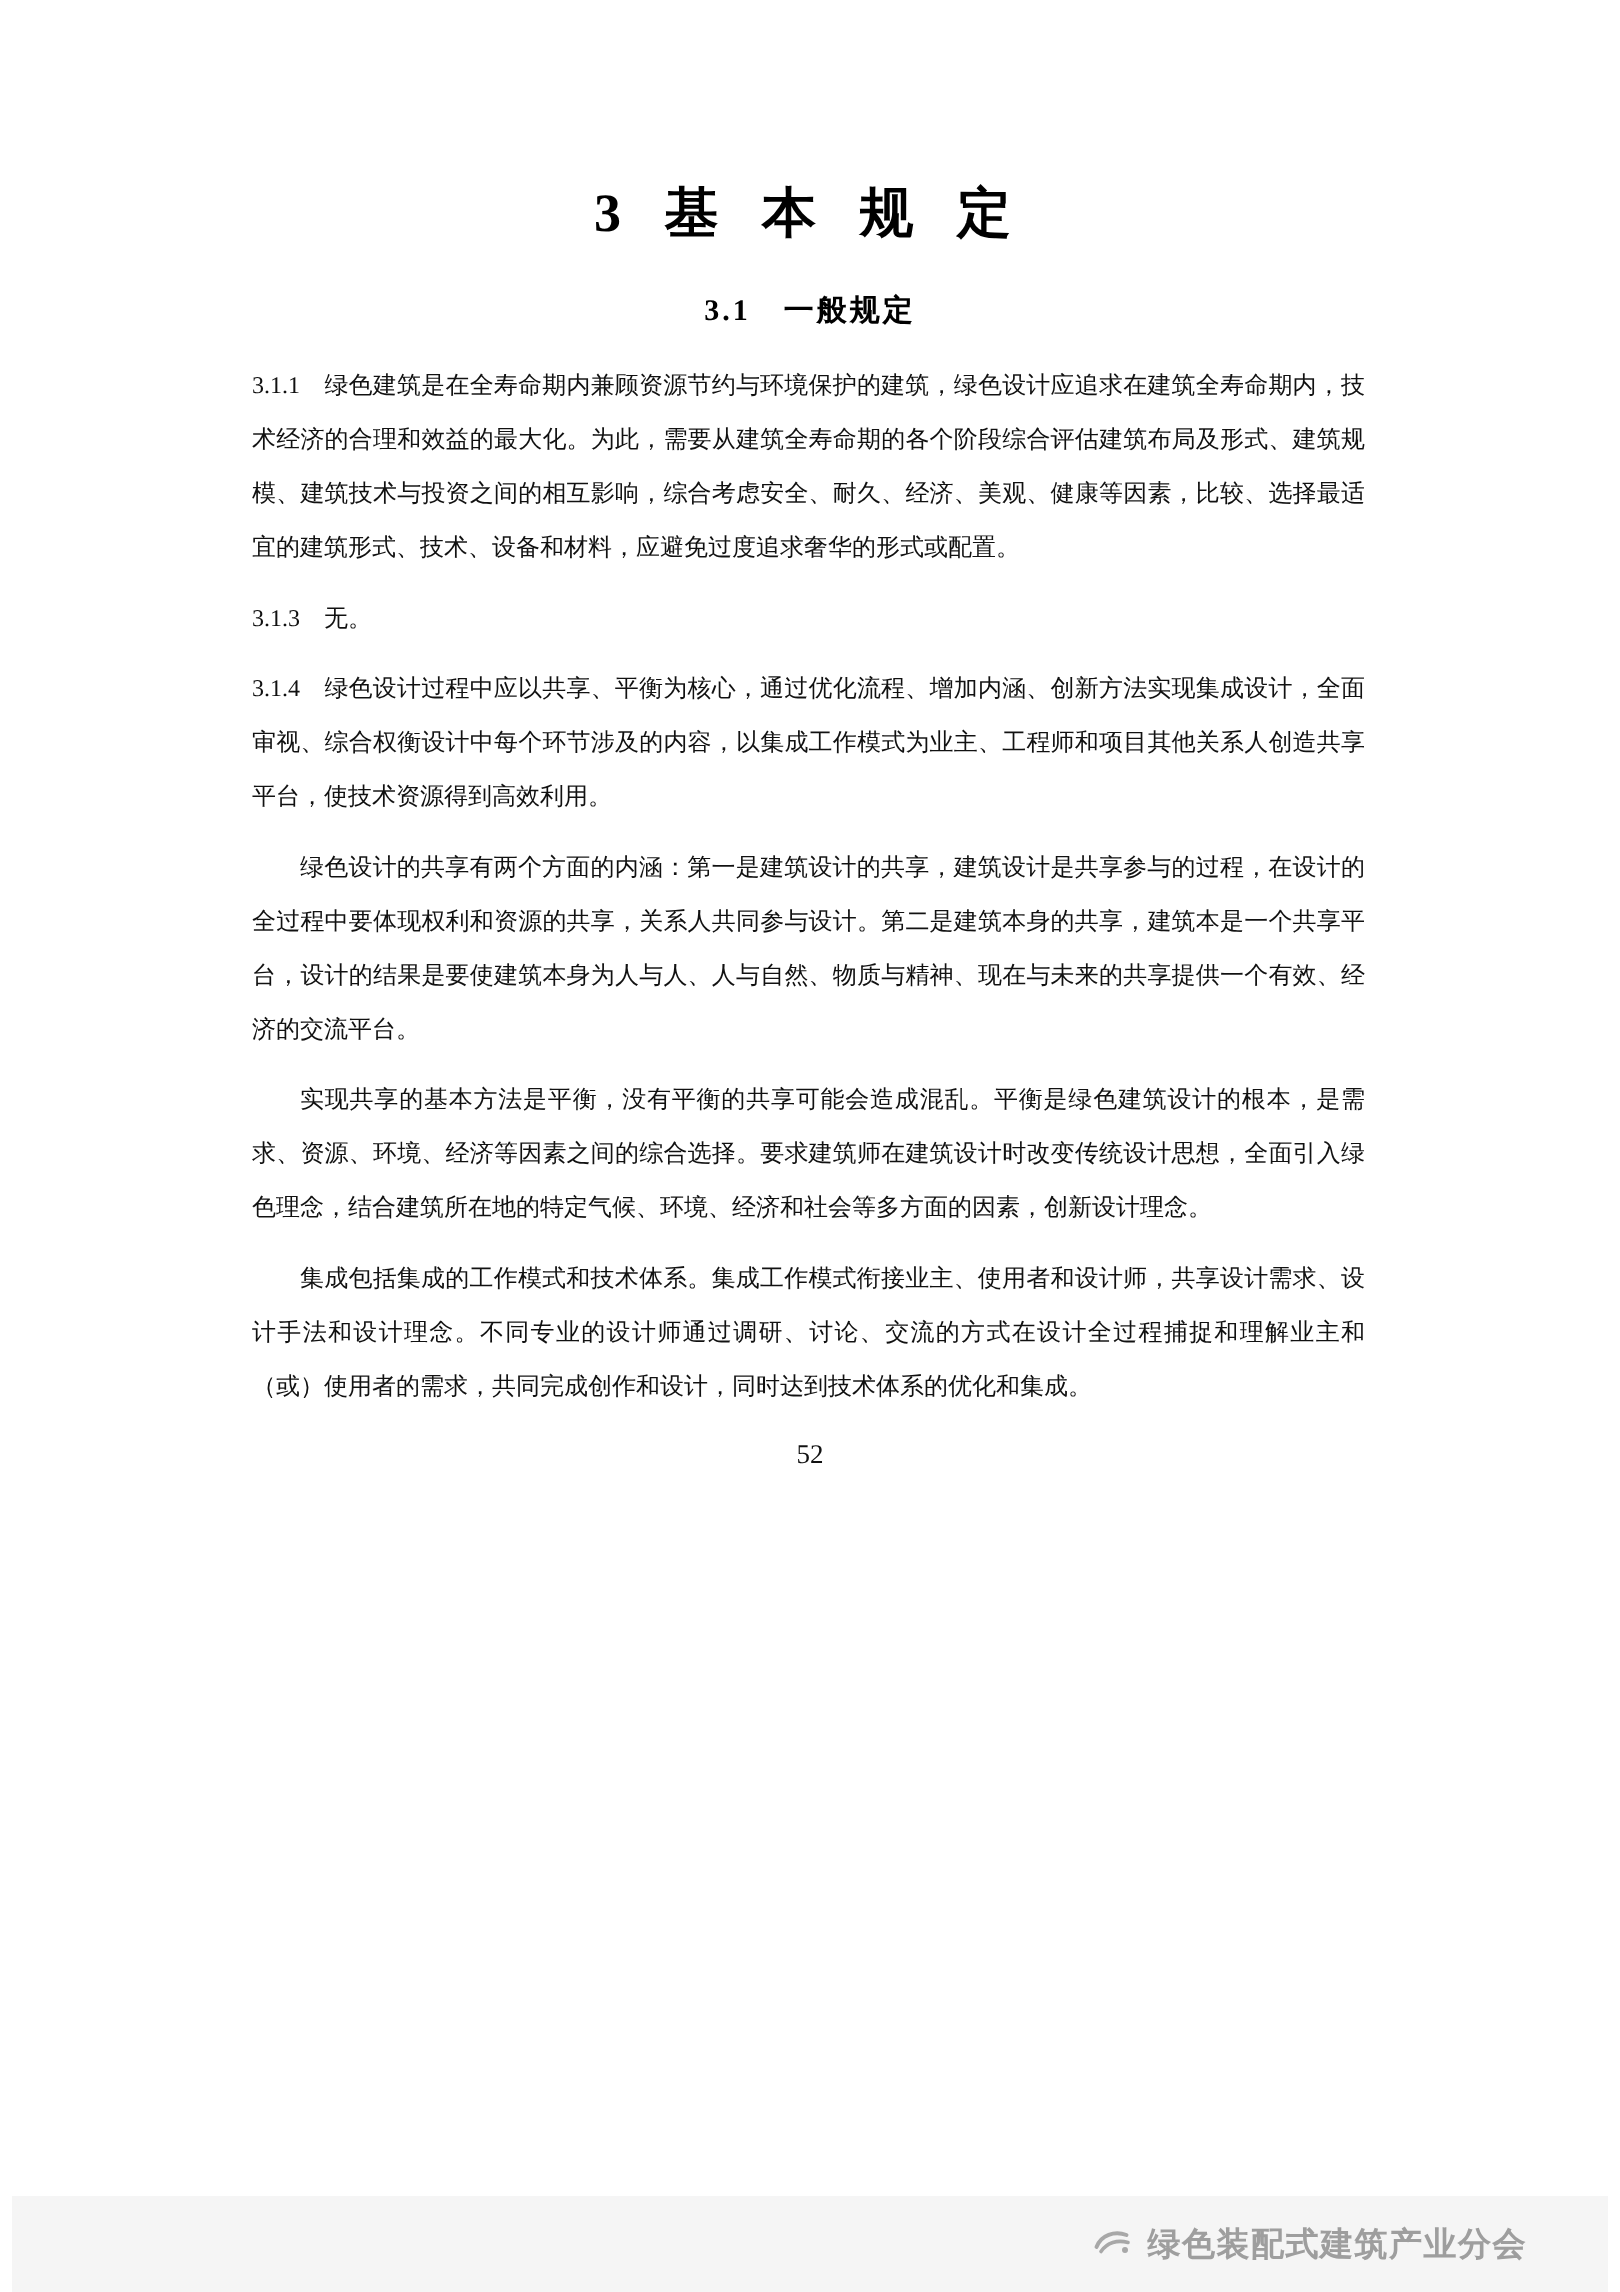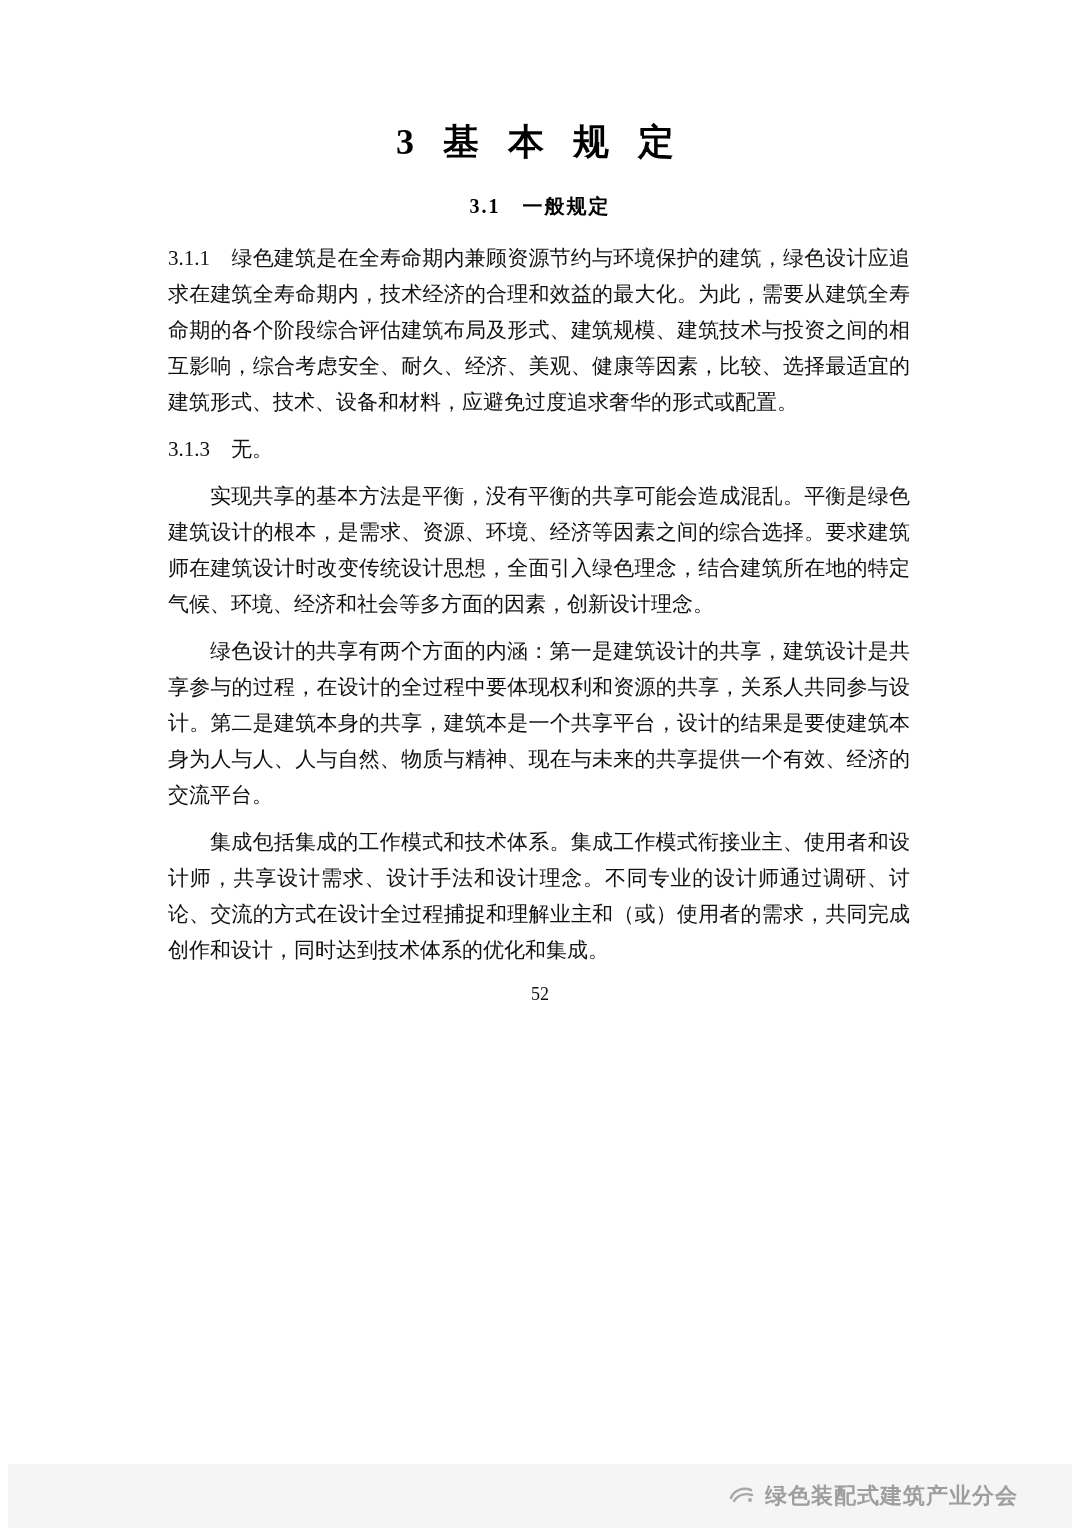--- a/index.html
+++ b/index.html
@@ -30,21 +30,21 @@
   .section-heading {
     margin: 0 0 20px 0;
     text-align: center;
     font-size: 20px;
     font-weight: bold;
     letter-spacing: 2px;
     color: #000000;
   }
   .body-text p.para {
     margin: 0 2px 11px 0;
-    font-size: 21px;
+    font-size: 16px;
     line-height: 36px;
     text-align: justify;
     text-justify: inter-ideograph;
     word-break: break-all;
   }
   .body-text p.para.indent {
     text-indent: 2em;
   }
   .page-number {
     margin-top: 16px;
@@ -83,22 +83,23 @@
 
 <div class="page">
 
   <h1 class="doc-title">3 基 本 规 定</h1>
 
   <h2 class="section-heading">3.1　一般规定</h2>
 
   <div class="body-text" id="paragraphs">
       <p class="para">3.1.1　绿色建筑是在全寿命期内兼顾资源节约与环境保护的建筑，绿色设计应追求在建筑全寿命期内，技术经济的合理和效益的最大化。为此，需要从建筑全寿命期的各个阶段综合评估建筑布局及形式、建筑规模、建筑技术与投资之间的相互影响，综合考虑安全、耐久、经济、美观、健康等因素，比较、选择最适宜的建筑形式、技术、设备和材料，应避免过度追求奢华的形式或配置。</p>
       <p class="para">3.1.3　无。</p>
+      <p class="para">3.1.4　绿色设计过程中应以共享、平衡为核心，通过优化流程、增加内涵、创新方法实现集成设计，全面审视、综合权衡设计中每个环节涉及的内容，以集成工作模式为业主、工程师和项目其他关系人创造共享平台，使技术资源得到高效利用。</p>
+      <p class="para indent">绿色设计的共享有两个方面的内涵：第一是建筑设计的共享，建筑设计是共享参与的过程，在设计的全过程中要体现权利和资源的共享，关系人共同参与设计。第二是建筑本身的共享，建筑本是一个共享平台，设计的结果是要使建筑本身为人与人、人与自然、物质与精神、现在与未来的共享提供一个有效、经济的交流平台。</p>
       <p class="para indent">实现共享的基本方法是平衡，没有平衡的共享可能会造成混乱。平衡是绿色建筑设计的根本，是需求、资源、环境、经济等因素之间的综合选择。要求建筑师在建筑设计时改变传统设计思想，全面引入绿色理念，结合建筑所在地的特定气候、环境、经济和社会等多方面的因素，创新设计理念。</p>
-      <p class="para indent">绿色设计的共享有两个方面的内涵：第一是建筑设计的共享，建筑设计是共享参与的过程，在设计的全过程中要体现权利和资源的共享，关系人共同参与设计。第二是建筑本身的共享，建筑本是一个共享平台，设计的结果是要使建筑本身为人与人、人与自然、物质与精神、现在与未来的共享提供一个有效、经济的交流平台。</p>
       <p class="para indent">集成包括集成的工作模式和技术体系。集成工作模式衔接业主、使用者和设计师，共享设计需求、设计手法和设计理念。不同专业的设计师通过调研、讨论、交流的方式在设计全过程捕捉和理解业主和（或）使用者的需求，共同完成创作和设计，同时达到技术体系的优化和集成。</p>
     </div>
 
   <div class="page-number">52</div>
 
   <div class="footer-bar">
     <span class="logo">
       <svg width="30" height="30" viewBox="0 0 30 30" aria-hidden="true">
         <path d="M4 17 C 7 9, 16 6, 24 9" fill="none" stroke="#a8a8a8" stroke-width="2.6" stroke-linecap="round"></path>
         <path d="M7 20 C 11 14, 18 12, 25 14" fill="none" stroke="#a8a8a8" stroke-width="2.4" stroke-linecap="round"></path>

